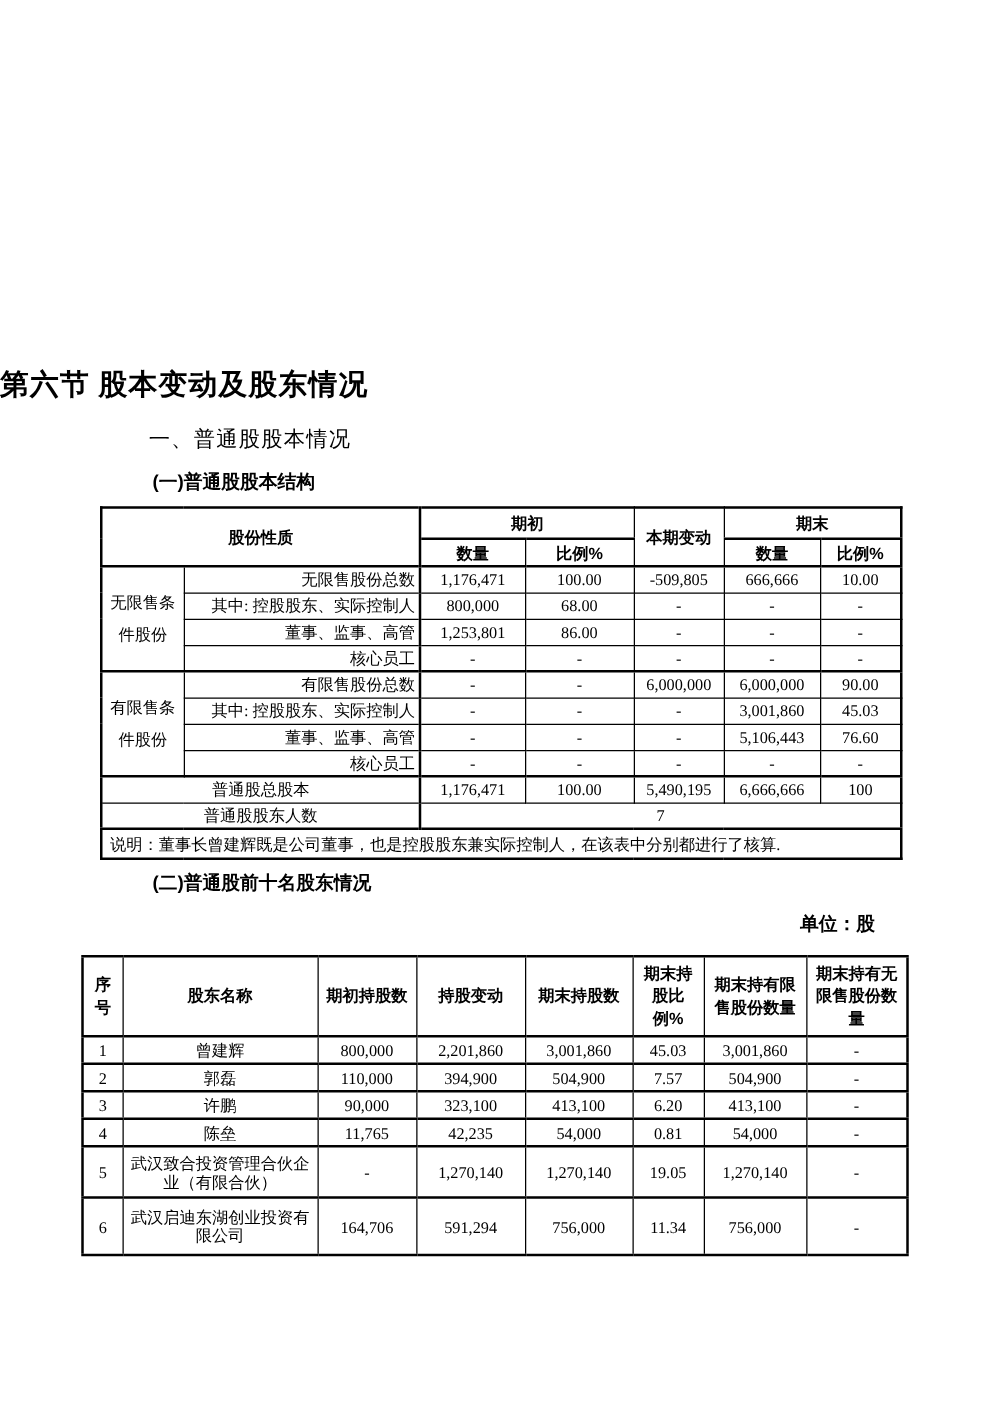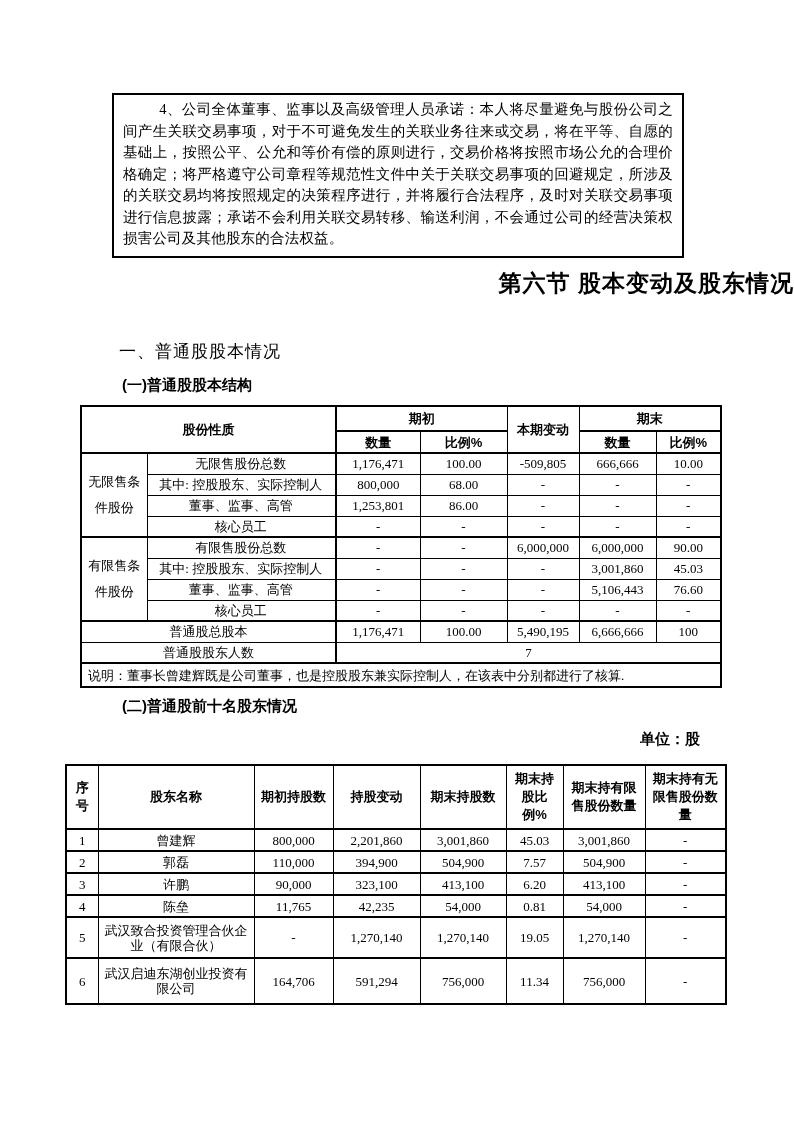--- a/index.html
+++ b/index.html
@@ -13,22 +13,22 @@
   
   .commit-box {
     position:absolute; left:112px; top:93px; width:572px;
     border:2px solid #000; padding:4px 9px 6px 9px;
   }
   .commit-box p {
     font-size:14.5px; line-height:21.5px; text-align:justify;
     text-indent:2.5em; letter-spacing:0.2px;
   }
   .main-title {
-    position:absolute; left:0; top:268px; width:100%; text-align:right;
-    font-family:Liberation Sans, sans-serif;
+    position:absolute; left:0; top:292px; width:100%; text-align:left;
+    font-family:Liberation Serif, serif;
     font-weight:bold; font-size:23px; letter-spacing:1px;
   }
   .sec1 {
     position:absolute; left:119px; top:340px;
     font-family:"Liberation Sans","DejaVu Sans",sans-serif;
     font-size:17px; letter-spacing:1px;
   }
   .subhead {
     position:absolute; left:122px;
     font-family:"Liberation Sans","DejaVu Sans",sans-serif;
@@ -48,21 +48,21 @@
     border:2px solid #000; font-size:13px;
   }
   .t1 td {
     border:1px solid #000; text-align:center; vertical-align:middle;
     height:21px; line-height:15px; padding:1px 3px; overflow:hidden;
   }
   .t1 .hd {
     font-family:"Liberation Sans","DejaVu Sans",sans-serif;
     font-weight:bold;
   }
-  .t1 .lbl { text-align:center; padding-left:2px; }
+  .t1 .lbl { text-align:right; padding-left:2px; }
   .t1 .grp { line-height:26px; padding:0 6px; }
   .t1 .bl2 { border-left:2px solid #000; }
   .t1 .bt2 { border-top:2px solid #000; }
   .t1 .note { text-align:left; padding:3px 6px; height:24px; }
   
   .t2 {
     position:absolute; left:65px; top:764px; width:660px;
     border:2px solid #000; font-size:13px;
   }
   .t2 td {
@@ -84,23 +84,20 @@
     position:absolute; left:0; top:1016px; width:100%; text-align:center;
     font-size:14px;
   }
   .footer .mark { font-size:10px; vertical-align:2px; }
 </style>
 </head>
 <body>
 
 <div class="page">
 
-  <div class="commit-box">
-    <p>4、公司全体董事、监事以及高级管理人员承诺：本人将尽量避免与股份公司之间产生关联交易事项，对于不可避免发生的关联业务往来或交易，将在平等、自愿的基础上，按照公平、公允和等价有偿的原则进行，交易价格将按照市场公允的合理价格确定；将严格遵守公司章程等规范性文件中关于关联交易事项的回避规定，所涉及的关联交易均将按照规定的决策程序进行，并将履行合法程序，及时对关联交易事项进行信息披露；承诺不会利用关联交易转移、输送利润，不会通过公司的经营决策权损害公司及其他股东的合法权益。</p>
-  </div>
 
   <div class="main-title">第六节 股本变动及股东情况</div>
 
   <div class="sec1">一、普通股股本情况</div>
 
   <div class="subhead sub1">(一)普通股股本结构</div>
 
   <table class="t1">
     <colgroup>
       <col style="width:66px">

